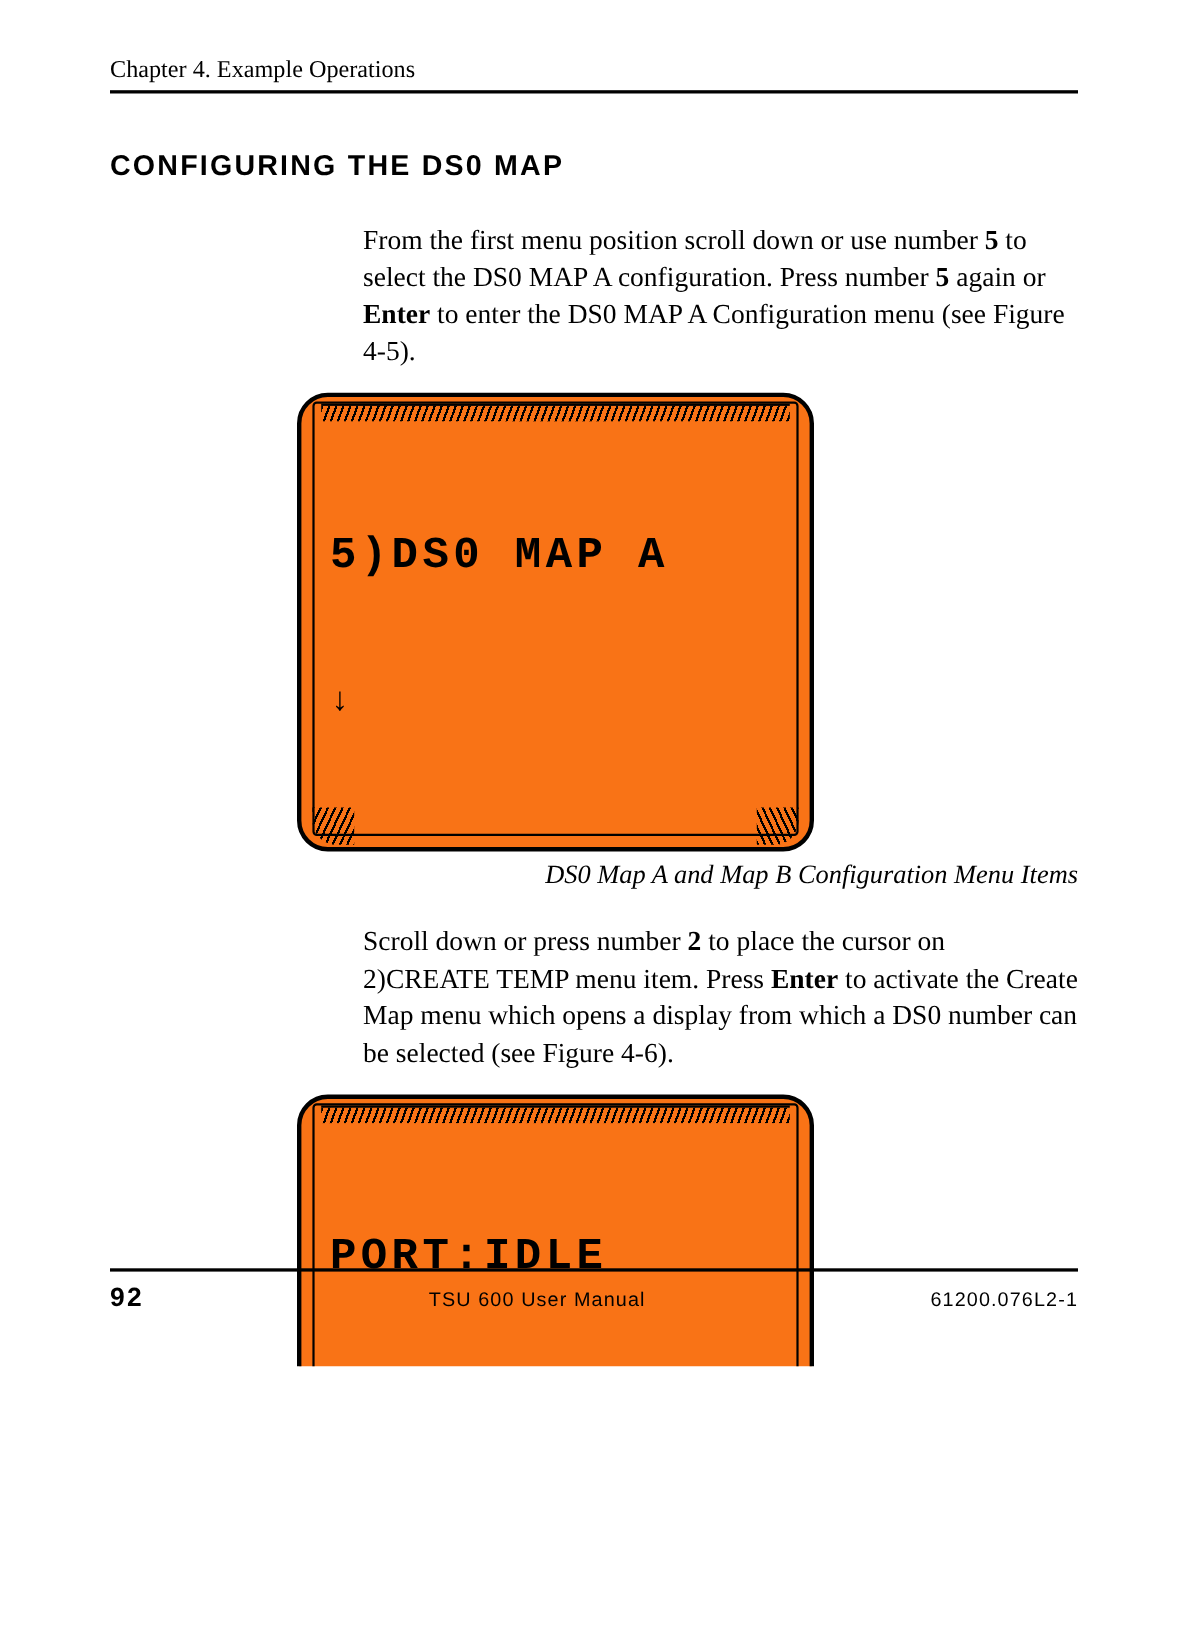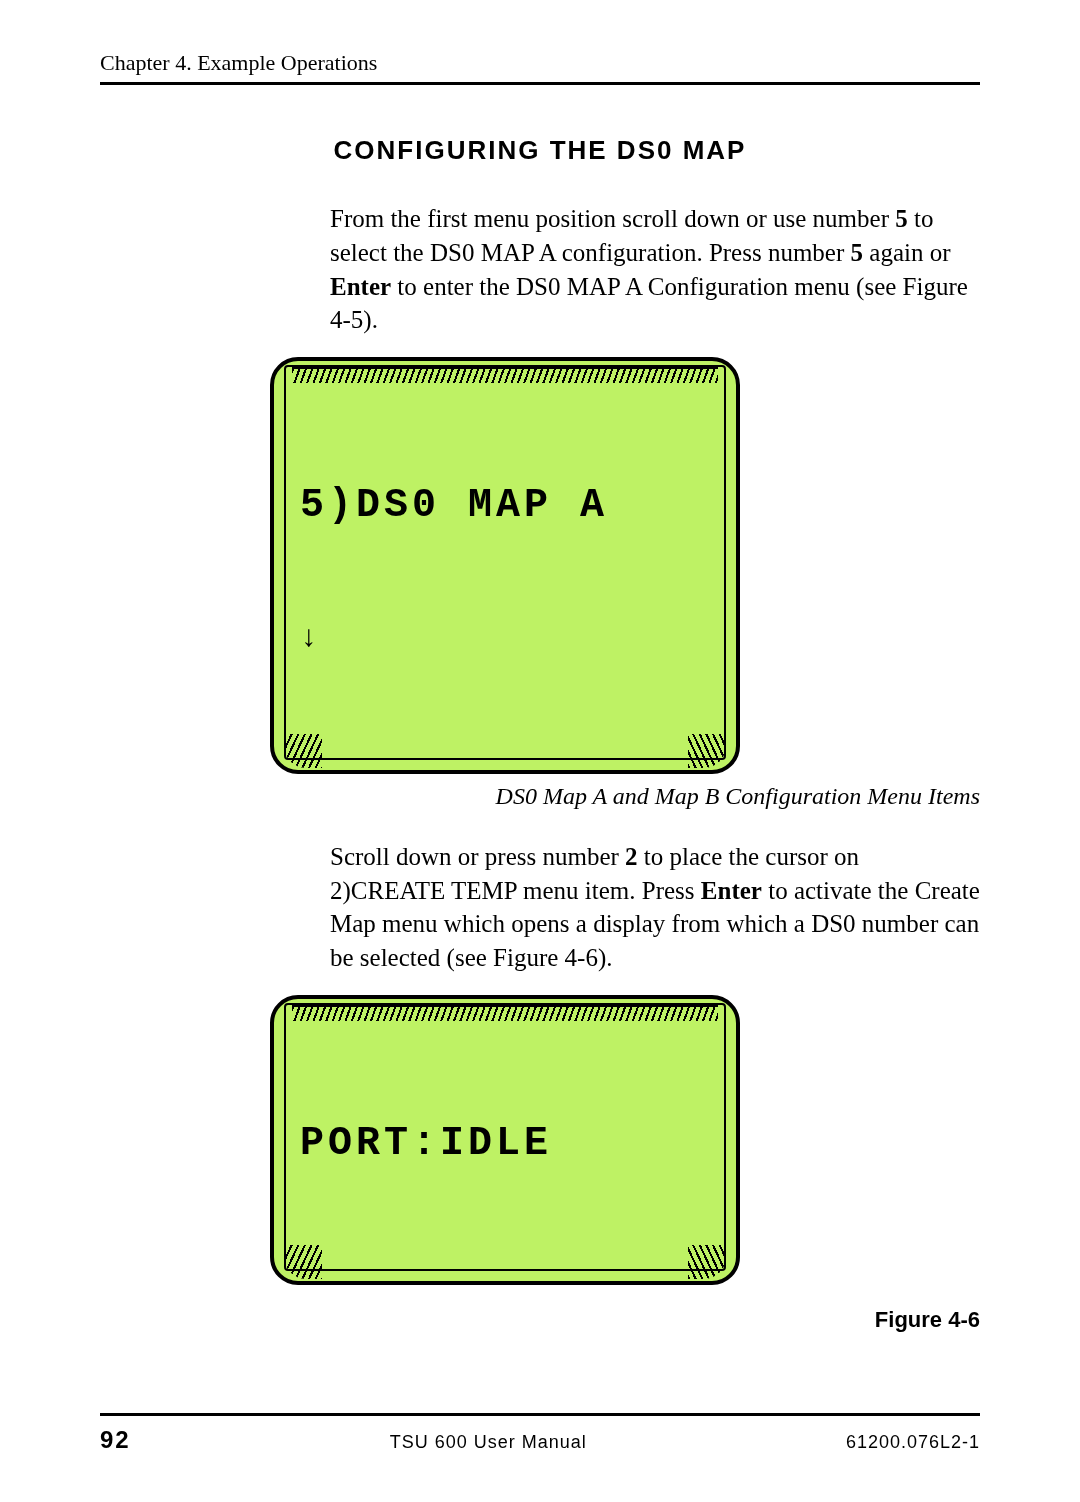--- a/index.html
+++ b/index.html
@@ -4,41 +4,40 @@
 <style>
   body {
     margin: 0;
     padding: 0;
     background: #fff;
     font-family: "Book Antiqua", Palatino, "Palatino Linotype", Georgia, serif;
     color: #000;
   }
   .page {
     width: 1080px;
-    height: 1502px;
+    height: 1242px;
     position: relative;
     box-sizing: border-box;
     padding: 50px 100px 0 100px;
   }
   .chapter-header {
     font-size: 22px;
     margin-bottom: 6px;
   }
   .hr {
     border: none;
     border-top: 3px solid #000;
     margin: 0 0 50px 0;
   }
   .section-title {
     font-family: Arial, Helvetica, sans-serif;
     font-weight: bold;
     letter-spacing: 2px;
     font-size: 26px;
     margin-bottom: 36px;
-    text-align: center;
   }
   .body-block {
     margin-left: 230px;
     font-size: 25px;
     line-height: 1.35;
   }
   .para {
     margin-bottom: 20px;
   }
   .fig-label {
@@ -58,21 +57,21 @@
     margin-left: 170px;
     margin-top: 18px;
     margin-bottom: 6px;
   }
   .lcd-frame {
     display: inline-block;
     border: 4px solid #000;
     border-radius: 28px;
     padding: 4px 10px 10px 10px;
     position: relative;
-    background: #bef264;
+    background: #f97316;
   }
   .lcd-inner {
     border: 2px solid #000;
     border-radius: 4px;
     padding: 6px 14px 10px 14px;
     min-width: 410px;
     min-height: 90px;
     position: relative;
   }
   

